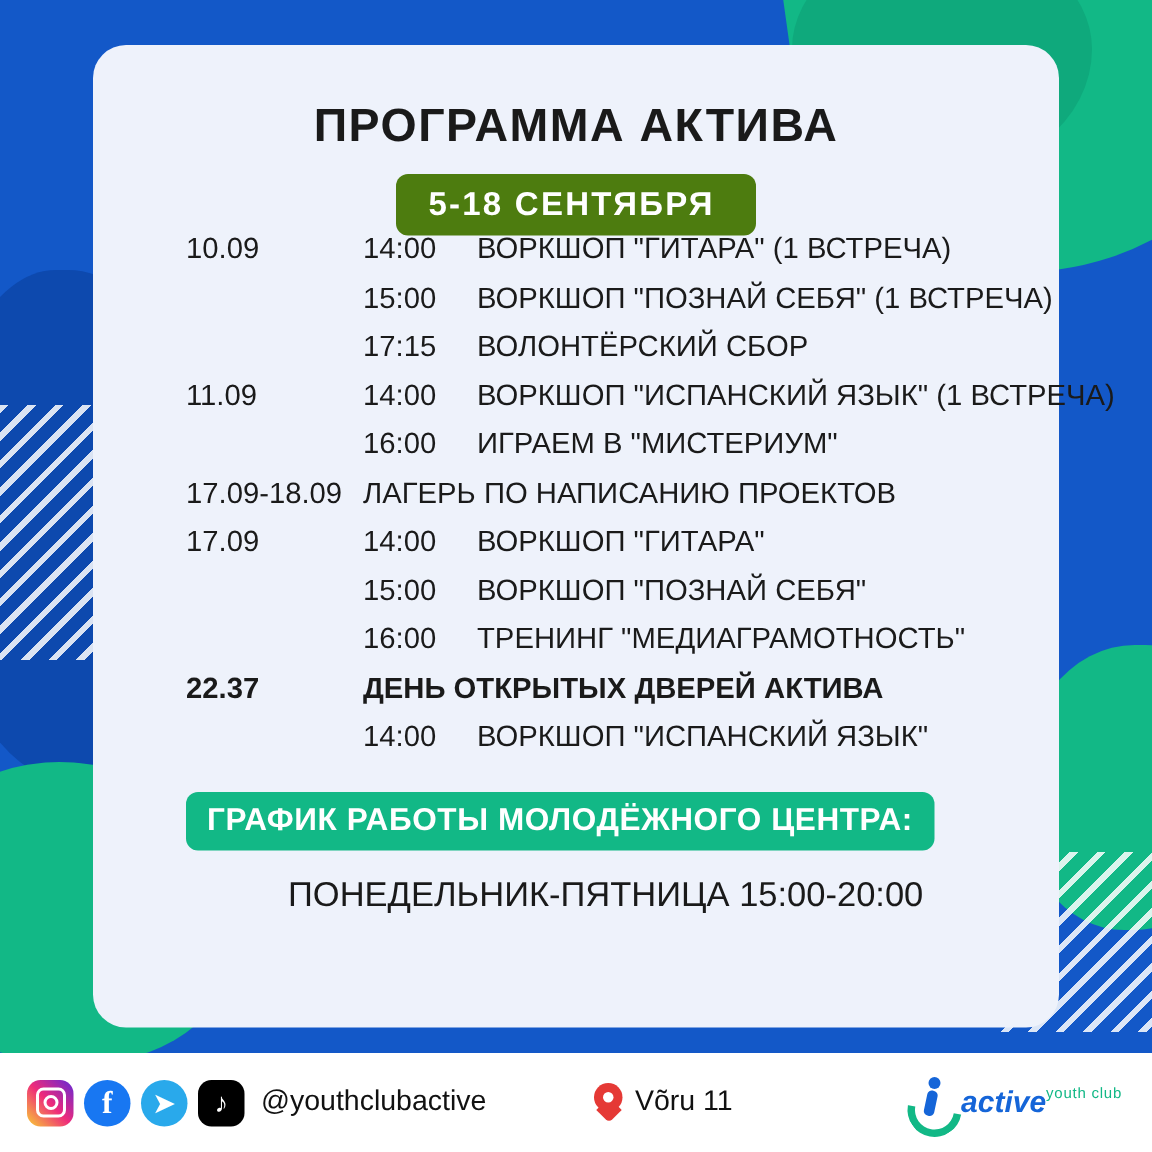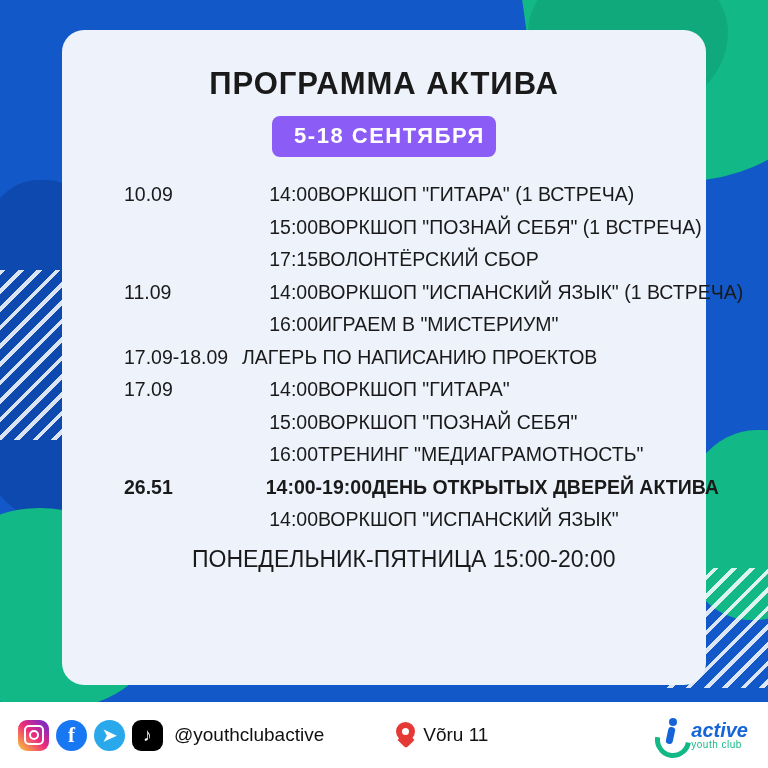--- a/index.html
+++ b/index.html
@@ -109,32 +109,31 @@
     letter-spacing: 1px;
     color: #1a1a1a;
     margin: 8px 0 0 0;
   }
   .date-badge-wrap {
     text-align: center;
     margin-top: 14px;
   }
   .date-badge {
     display: inline-block;
-    background: #8b5cf6;
+    background: #4d7c0f;
     color: #ffffff;
     font-size: 22px;
     font-weight: bold;
     letter-spacing: 1.5px;
-    padding: 7px 11px 8px 22px;
+    padding: 7px 28px 8px 22px;
     border-radius: 8px;
   }
 
   
   .schedule {
-    margin-top: 28px;
     padding-left: 40px;
   }
   .row {
     display: flex;
     align-items: baseline;
     font-size: 19.5px;
     color: #1a1a1a;
     line-height: 1.0;
     margin-bottom: 13px;
     white-space: nowrap;
@@ -143,21 +142,21 @@
     width: 118px;
     flex: 0 0 118px;
     text-align: left;
   }
   .col-date.wide {
     width: 118px;
   }
   .col-time {
     width: 76px;
     flex: 0 0 76px;
-    text-align: right;
+    text-align: left;
   }
   .col-desc {
     flex: 1 1 auto;
   }
   .row.bold, .row.bold .col-date, .row.bold .col-time, .row.bold .col-desc {
     font-weight: bold;
   }
   .row.daterange .col-date {
     width: 118px;
     flex: 0 0 118px;
@@ -314,21 +313,21 @@
   .brand-mark .body {
     position: absolute;
     left: 14px; top: 9px;
     width: 7px; height: 17px;
     background: #1565d8;
     border-radius: 3px;
     transform: rotate(12deg);
   }
   .brand-text {
     display: flex;
-    flex-direction: column;
+    flex-direction: row;
     line-height: 1;
   }
   .brand-main {
     font-size: 20px;
     font-weight: bold;
     color: #1565d8;
     font-style: italic;
   }
   .brand-sub {
     font-size: 10px;
@@ -406,33 +405,35 @@
         <span class="col-desc">ВОРКШОП "ПОЗНАЙ СЕБЯ"</span>
       </div>
 
       <div class="row">
         <span class="col-date"></span>
         <span class="col-time">16:00</span>
         <span class="col-desc">ТРЕНИНГ "МЕДИАГРАМОТНОСТЬ"</span>
       </div>
 
       <div class="row bold">
-        <span class="col-date">26.51</span>
-        <span class="col-time" style="flex:0 0 130px;width:130px;">14:00-19:00</span>
+        <span class="col-date">22.37</span>
         <span class="col-desc">ДЕНЬ ОТКРЫТЫХ ДВЕРЕЙ АКТИВА</span>
       </div>
 
       <div class="row">
         <span class="col-date"></span>
         <span class="col-time">14:00</span>
         <span class="col-desc">ВОРКШОП "ИСПАНСКИЙ ЯЗЫК"</span>
       </div>
 
     </div>
 
+    <div class="hours-badge-wrap">
+      <span class="hours-badge">ГРАФИК РАБОТЫ МОЛОДЁЖНОГО ЦЕНТРА:</span>
+    </div>
 
     <div class="hours-list">
       <div class="hours-row">ПОНЕДЕЛЬНИК-ПЯТНИЦА 15:00-20:00</div>
     </div>
   </div>
 
   <div class="footer">
     <div class="social">
       <span class="soc ig">
           <span class="glyph"></span>

